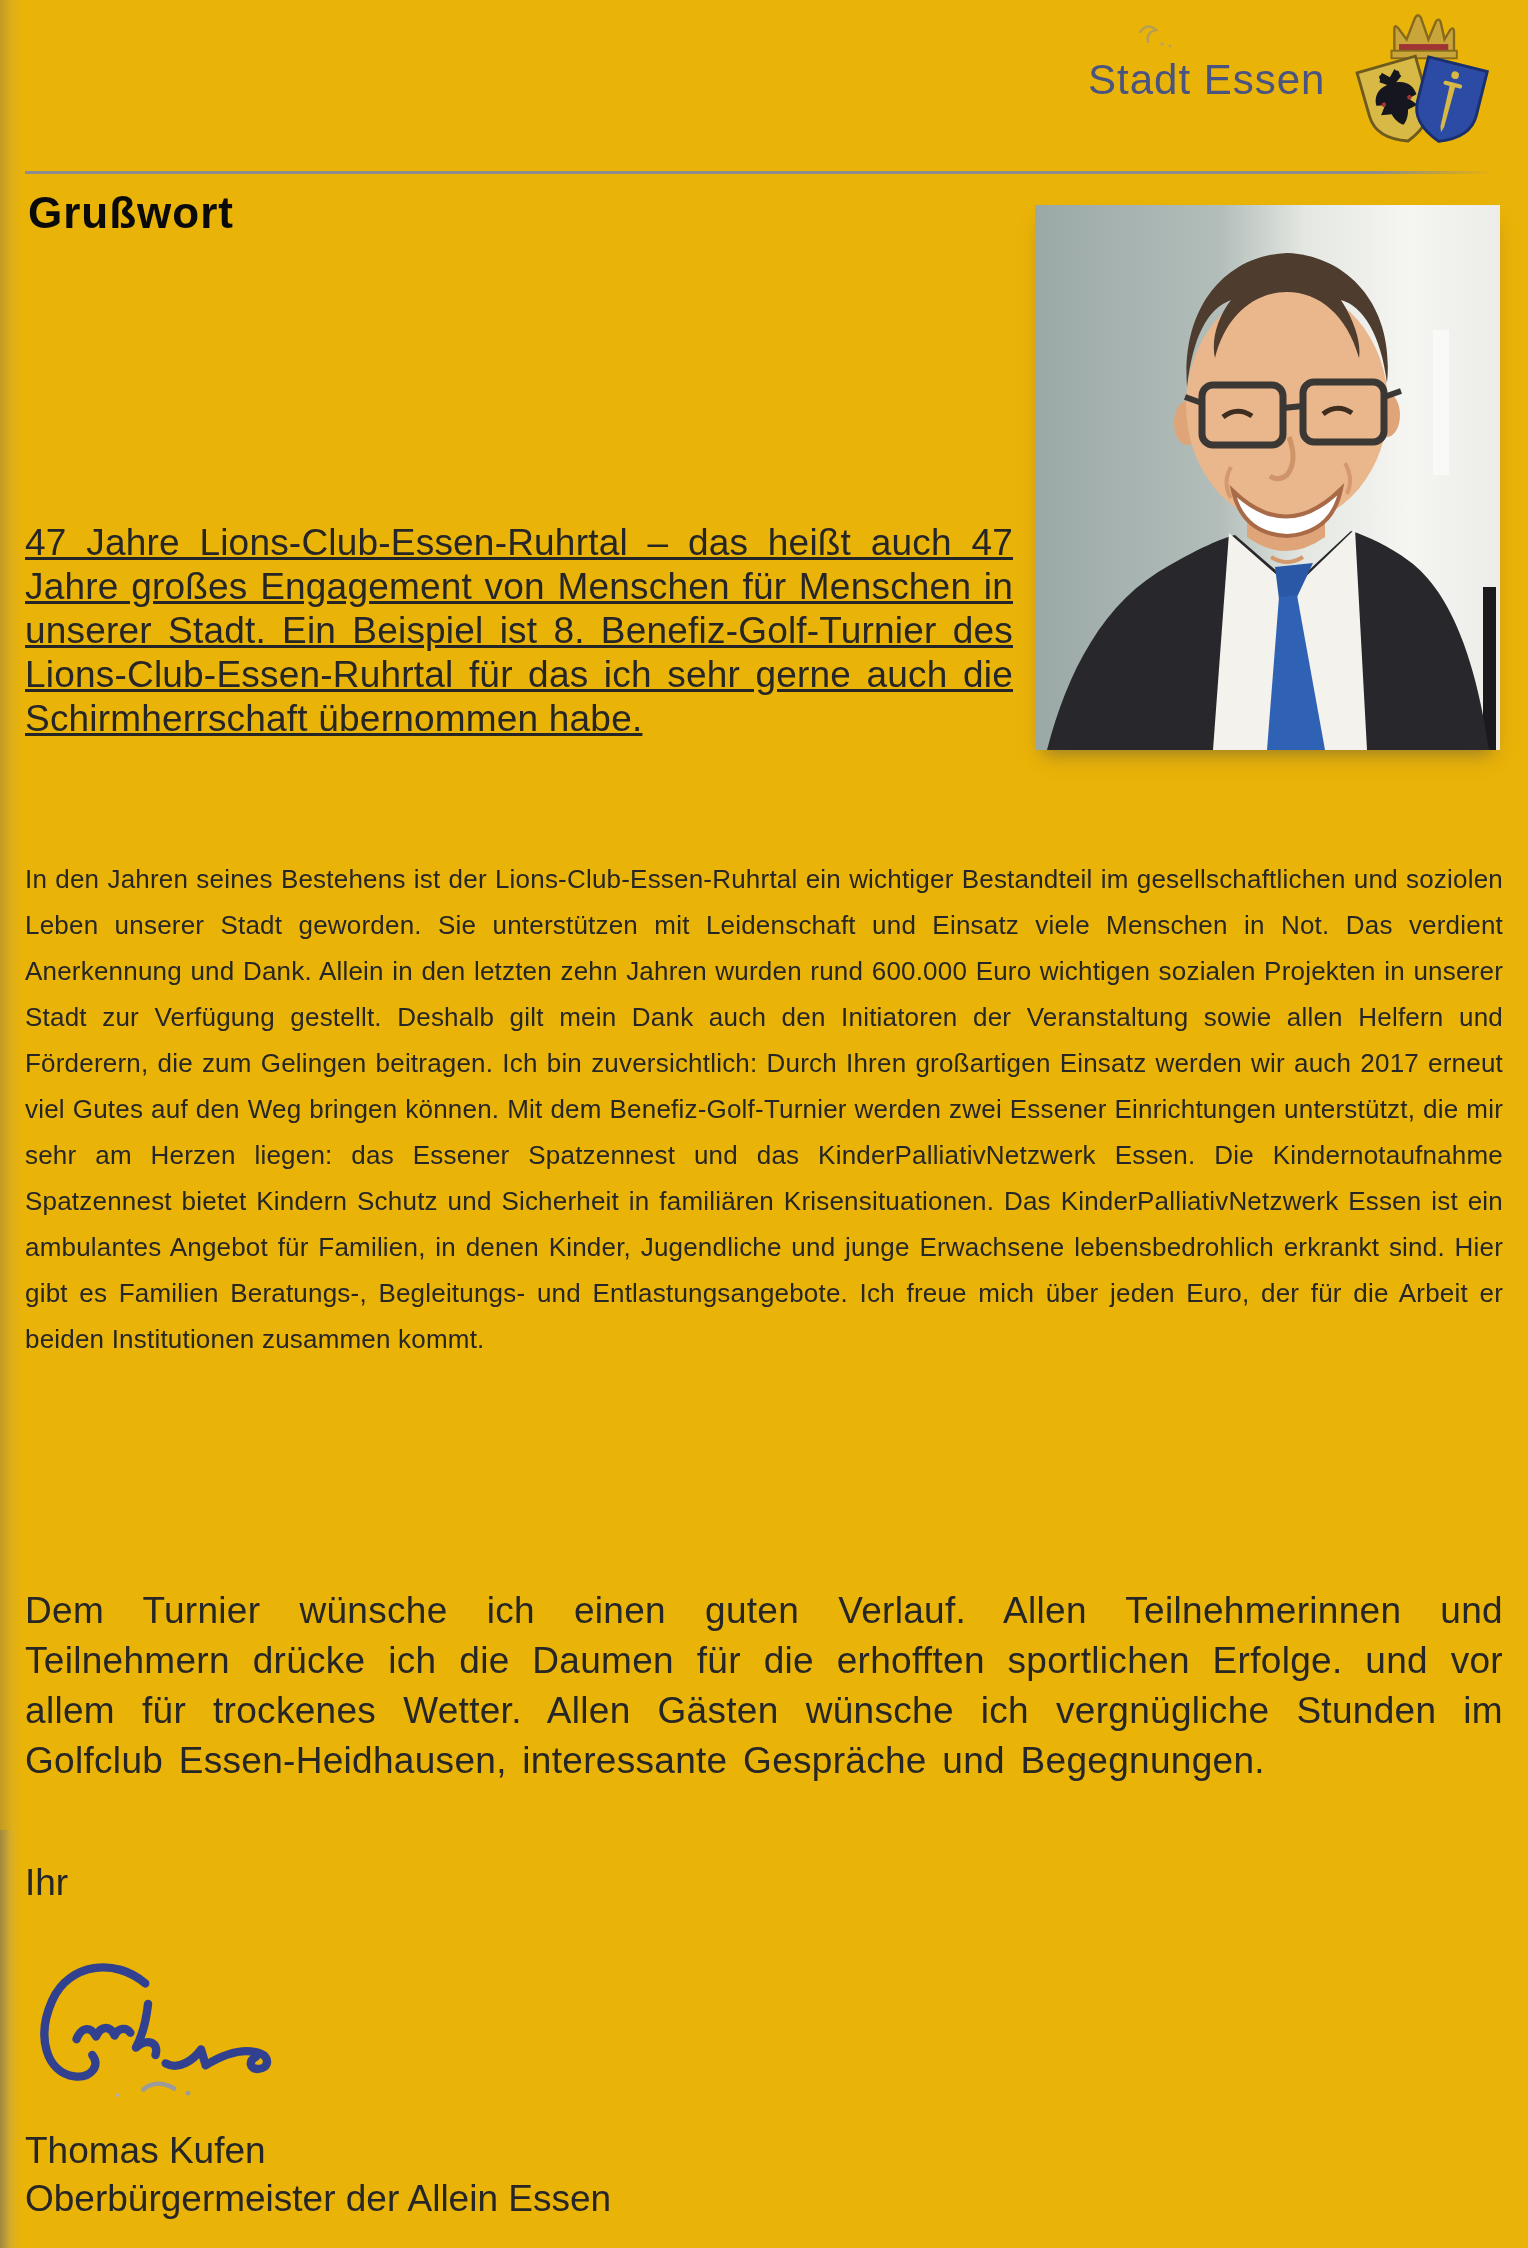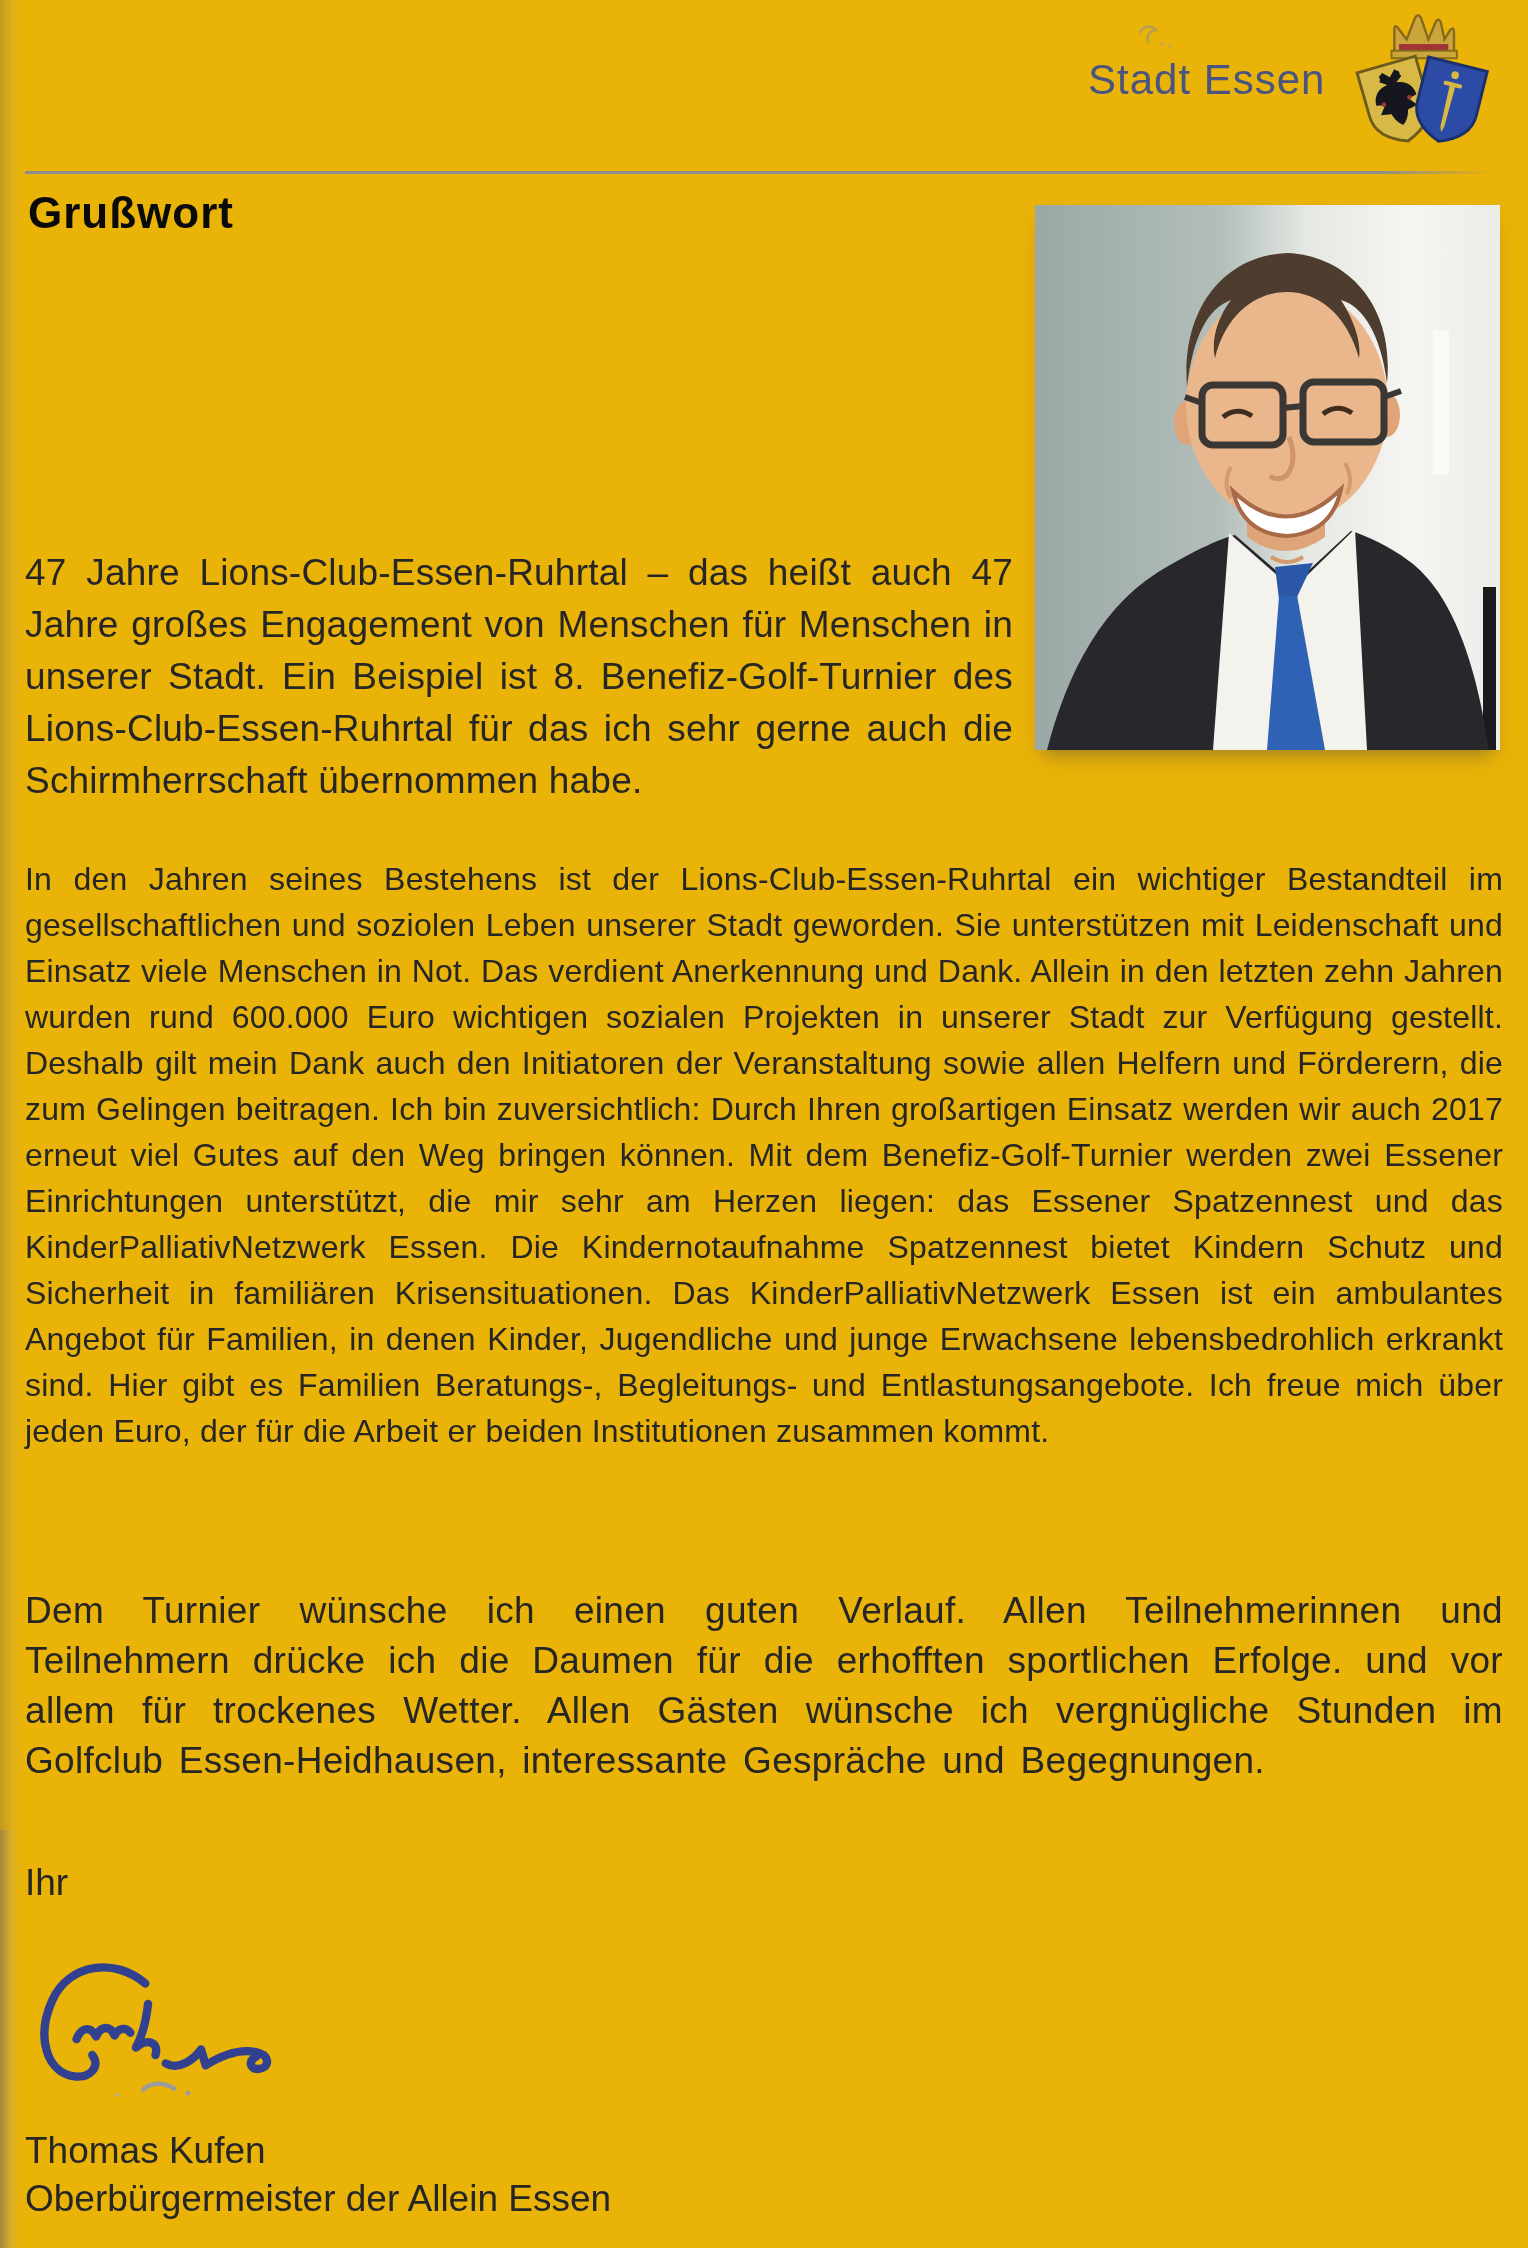--- a/index.html
+++ b/index.html
@@ -43,22 +43,22 @@
   }
 
   .photo {
     position: absolute; left: 1035px; top: 205px; width: 465px; height: 545px;
     box-shadow: 0 12px 18px -8px rgba(70,70,70,0.5);
     background: #dfe3df;
   }
   .photo svg { display: block; width: 100%; height: 100%; }
 
   .body-par { position: absolute; left: 25px; margin: 0; text-align: justify; }
-  .p1 { top: 547px; width: 988px; font-size: 37px; line-height: 52px; letter-spacing: 0.2px; }
-  .p2 { top: 856px; width: 1478px; font-size: 32px; line-height: 46px; letter-spacing: 0.2px; }
+  .p1 { top: 521px; width: 988px; font-size: 37px; line-height: 44px; letter-spacing: 0.2px; text-decoration: underline; }
+  .p2 { top: 856px; width: 1478px; font-size: 26px; line-height: 46px; letter-spacing: 0.2px; }
   .p3 { top: 1586px; width: 1478px; font-size: 37px; line-height: 50px; word-spacing: 5px; letter-spacing: 0.3px; }
 
   .salutation { position: absolute; left: 25px; top: 1862px; margin: 0; font-size: 37px; }
   .signature { position: absolute; left: 25px; top: 1950px; width: 300px; height: 158px; }
   .sig-ink { stroke: #32418f; stroke-width: 9; fill: none; stroke-linecap: round; stroke-linejoin: round; }
   .sig-smudge { stroke: #9b9b9b; stroke-width: 5; fill: none; stroke-linecap: round; }
 
   .sender-name { position: absolute; left: 25px; top: 2130px; margin: 0; font-size: 37px; }
   .sender-role { position: absolute; left: 25px; top: 2178px; margin: 0; font-size: 37px; }
 </style>

